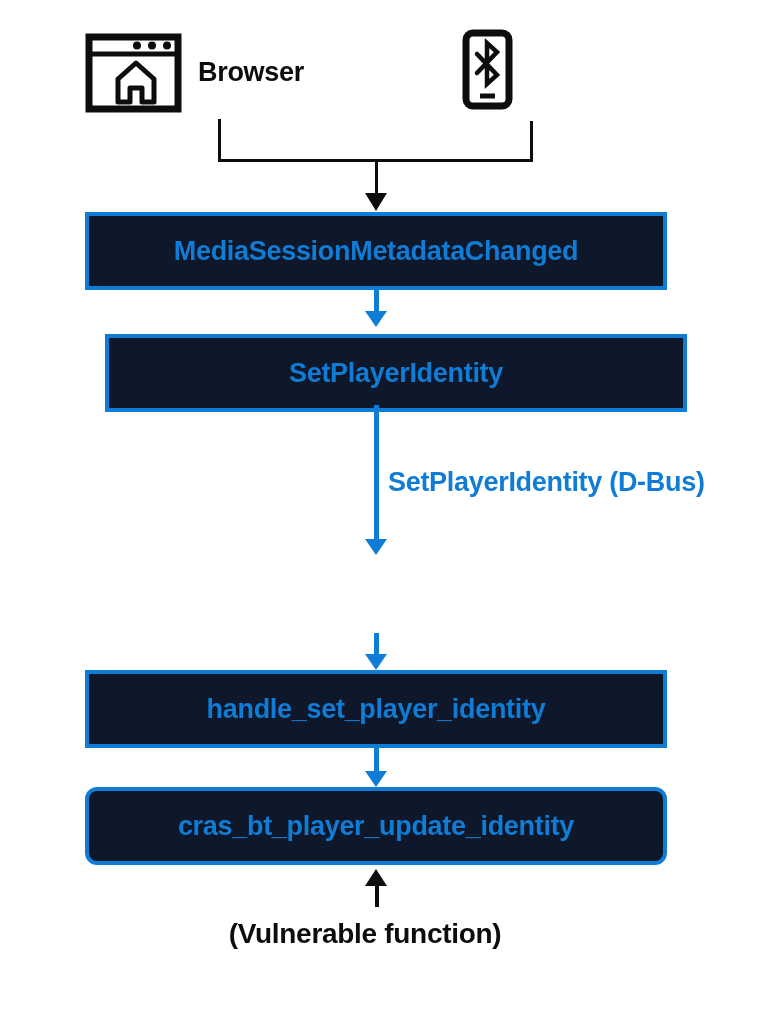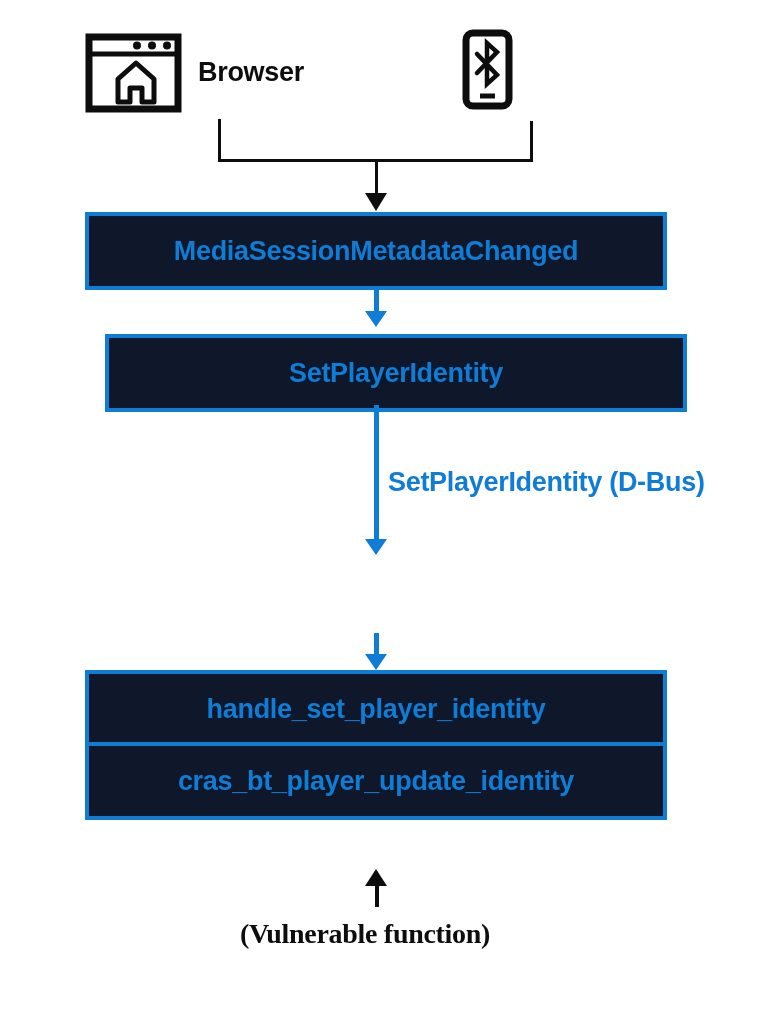--- a/index.html
+++ b/index.html
@@ -99,21 +99,20 @@
     position: absolute;
     left: 218px;
     top: 918px;
     width: 294px;
     text-align: center;
     font-size: 28px;
     font-weight: 700;
     color: #0d0d0d;
     white-space: nowrap;
     letter-spacing: -0.3px;
-    font-family: Liberation Serif, serif;
   }
 </style>
 </head>
 <body>
 
 <div id="canvas">
 
   <svg class="abs" style="left:85px; top:33px;" width="97" height="80" viewBox="0 0 97 80">
     <rect x="4" y="4" width="89" height="72" fill="none" stroke="#0d0d0d" stroke-width="7"></rect>
     <line x1="4" y1="21" x2="93" y2="21" stroke="#0d0d0d" stroke-width="5"></line>
@@ -155,21 +154,21 @@
   <div class="blue-shaft" style="top:633px; height:22px;"></div>
   <div class="tri-down-blue" style="top:654px;"></div>
 
   <div class="flow-box" style="top:670px;text-align:right;">
     <span>handle_set_player_identity</span>
   </div>
 
   <div class="blue-shaft" style="top:748px; height:24px;"></div>
   <div class="tri-down-blue" style="top:771px;"></div>
 
-  <div class="flow-box" style="top:742px;">
+  <div class="flow-box" style="top:787px;border-radius:12px;">
     <span>cras_bt_player_update_identity</span>
   </div>
 
   <div class="tri-up-black" style="left:365px; top:869px;"></div>
   <div class="black-line" style="left:375px; top:885px; width:4px; height:22px;"></div>
   <div class="footnote">(Vulnerable function)</div>
 
 </div>
 
 </body></html>

